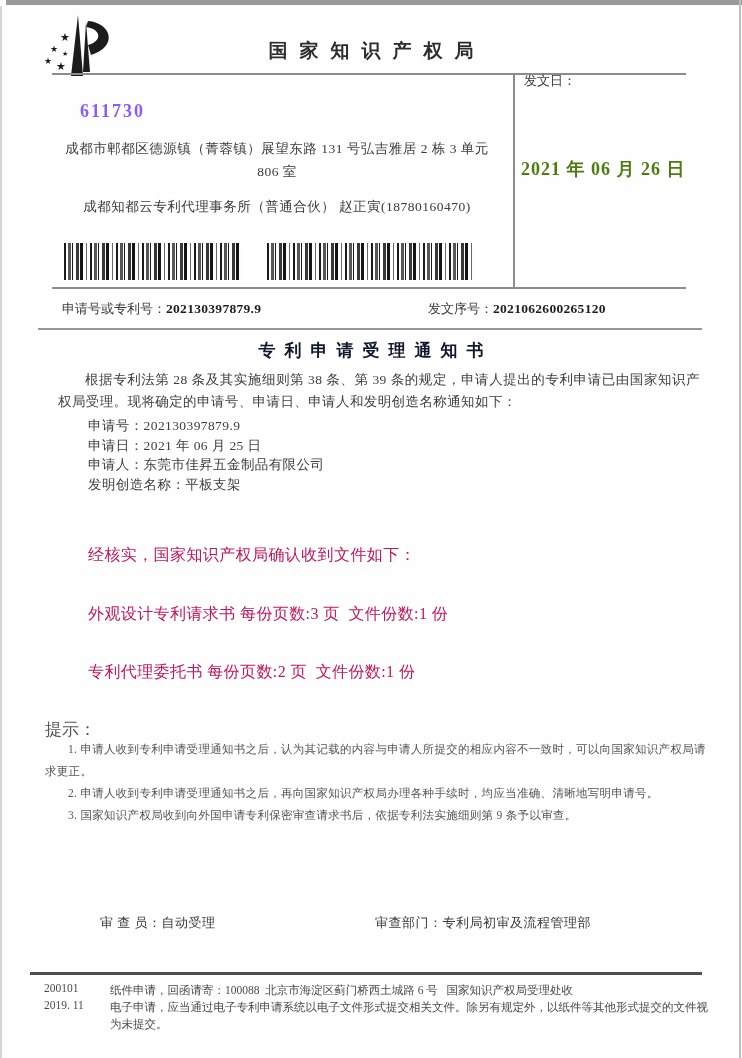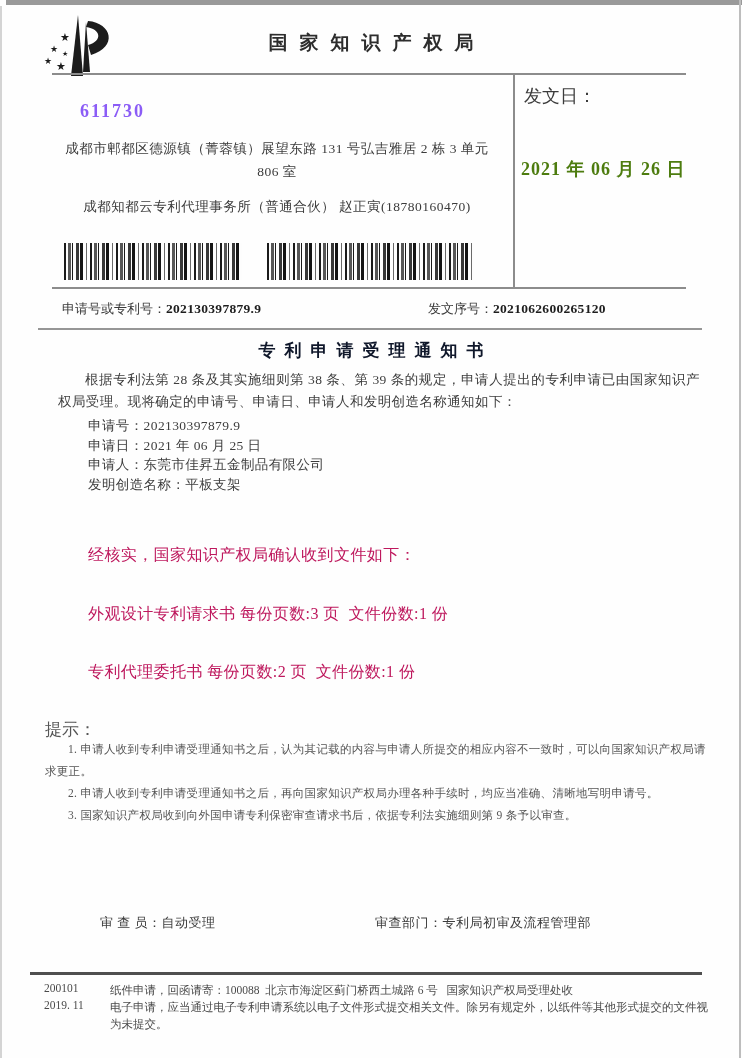--- a/index.html
+++ b/index.html
@@ -13,38 +13,38 @@
     margin:0 auto;
   }
   
   .frame-top{position:absolute;top:0;left:6px;right:0;height:5px;background:#9a9a9a;}
   .frame-right{position:absolute;top:0;right:1px;width:2px;height:100%;background:#bdbdbd;}
   .frame-left{position:absolute;top:6px;left:0;width:2px;height:100%;background:#d4d4d4;}
 
   .abs{position:absolute;}
 
   .org-title{
-    left:0;top:30px;width:742px;text-align:center;
+    left:0;top:38px;width:742px;text-align:center;
     font-size:19px;font-weight:600;letter-spacing:12px;color:#2d2d2d;
     text-indent:12px;
   }
   .rule{background:#8c8c8c;}
   .rule-header{left:52px;top:73px;width:634px;height:2px;}
   .rule-boxbottom{left:52px;top:287px;width:634px;height:2px;}
   .rule-divider{left:513px;top:73px;width:2px;height:216px;}
   .rule-meta{left:38px;top:328px;width:664px;height:2px;background:#969696;}
   .rule-footer{left:30px;top:972px;width:672px;height:3px;background:#4f4f4f;}
 
   .postal{left:80px;top:101px;font-size:18px;font-weight:bold;letter-spacing:2px;color:#8b5cf6;}
   .addr{left:46px;width:462px;text-align:center;font-size:13.5px;color:#3b3b3b;letter-spacing:0.5px;}
   .addr1{top:140px;}
   .addr2{top:163px;}
   .agency{top:198px;}
 
-  .issue-label{left:524px;top:84px;font-size:18px;color:#3b3b3b;}
+  .issue-label{left:524px;top:72px;font-size:13px;color:#3b3b3b;}
   .issue-date{left:521px;top:157px;font-size:18px;font-weight:bold;letter-spacing:1px;color:#4d7c0f;}
 
   .barcode{
     top:243px;height:37px;
     background-image:repeating-linear-gradient(90deg,
       #1b1b1b 0 2px,#fdfdfd 2px 4px,
       #575757 4px 7px,#fdfdfd 7px 8px,
       #1b1b1b 8px 9px,#fdfdfd 9px 12px,
       #383838 12px 15px,#fdfdfd 15px 16px,
       #141414 16px 19px,#fdfdfd 19px 22px,

